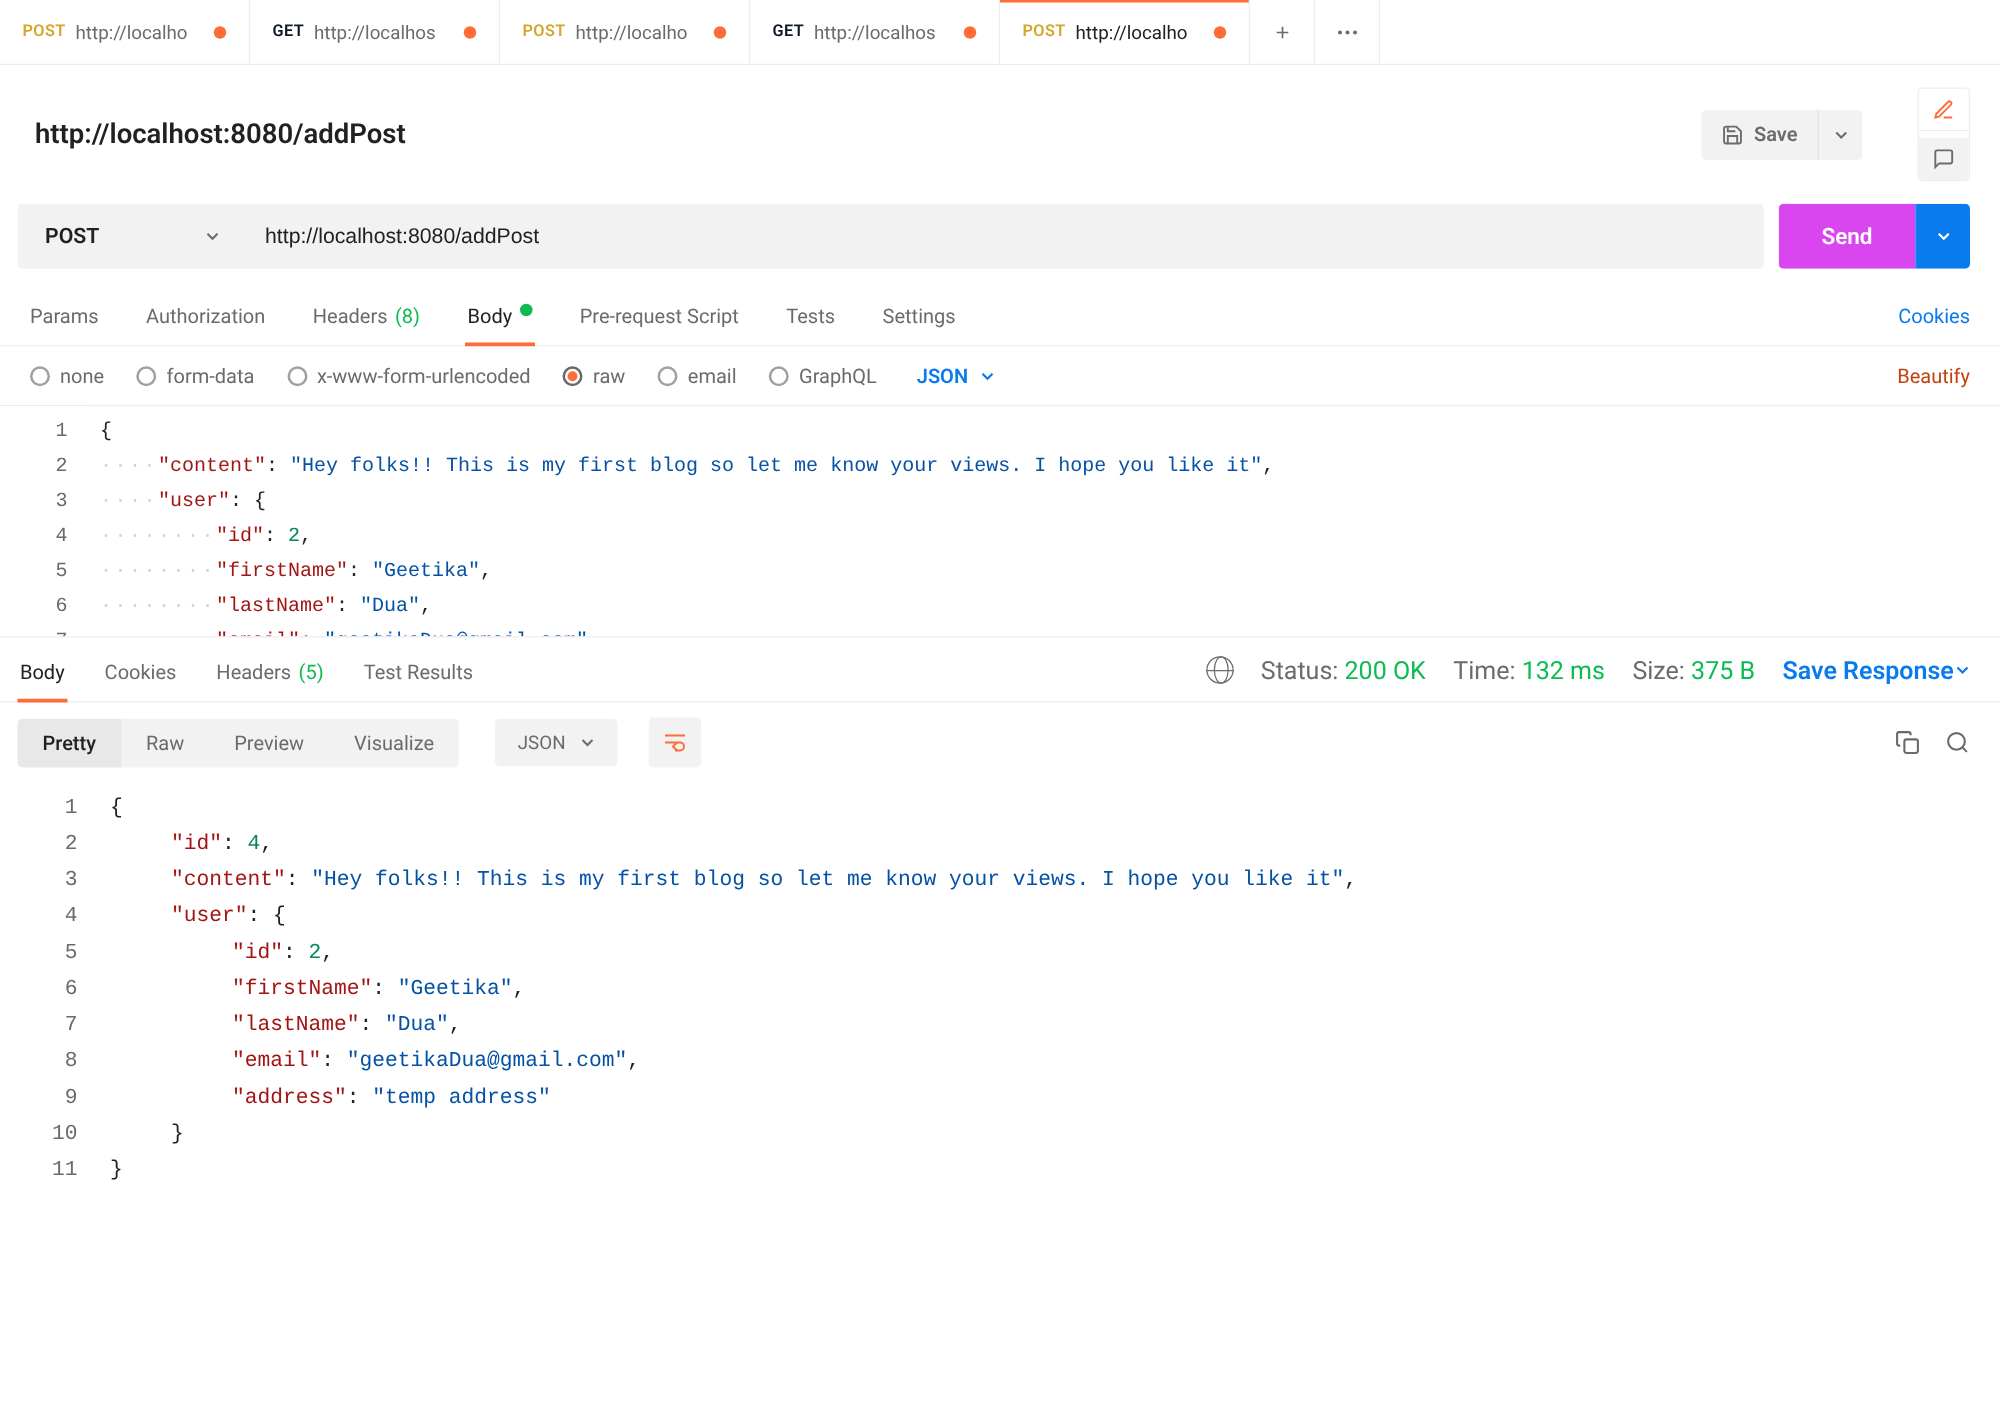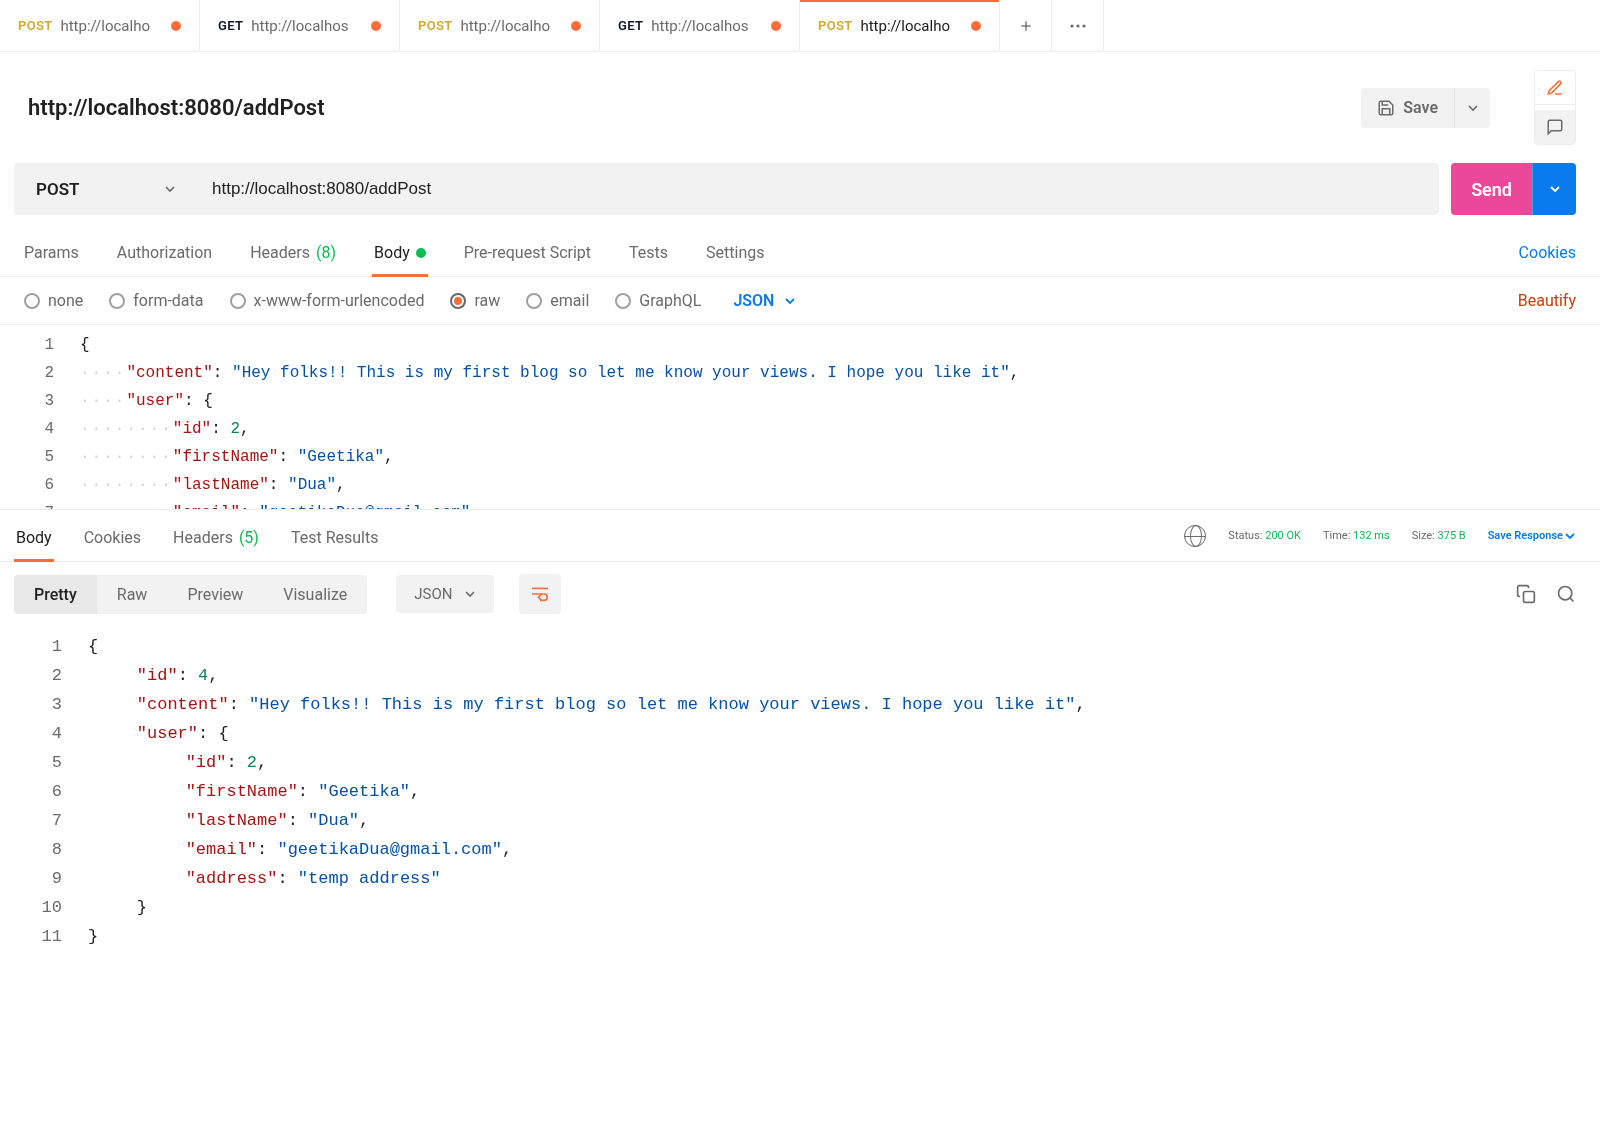--- a/index.html
+++ b/index.html
@@ -28,26 +28,26 @@
 .save-caret { width: 36px; height: 40px; display: flex; align-items: center; justify-content: center; background: #f2f2f2; border-left: 1px solid #e0e0e0; cursor: pointer; color: #6b6b6b; }
 .side-icons { display: flex; flex-direction: column; gap: 5px; border: 1px solid #ededed; border-radius: 4px; overflow: hidden; margin-left: 30px; }
 .side-icons .ic { width: 40px; height: 34px; display: flex; align-items: center; justify-content: center; cursor: pointer; }
 .side-icons .ic:first-child { border-bottom: 1px solid #ededed; }
 
 
 .urlrow { display: flex; align-items: stretch; padding: 0 24px 14px 14px; gap: 12px; }
 .method-select { width: 180px; background: #f2f2f2; display: flex; align-items: center; justify-content: space-between; padding: 0 18px 0 22px; border-radius: 4px 0 0 4px; font-size: 17px; font-weight: 600; color: #212121; cursor: pointer; margin-right: -12px; }
 .url-input { flex: 1; background: #f2f2f2; border: none; font-size: 17px; padding: 0 18px; height: 52px; border-radius: 0 4px 4px 0; color: #212121; outline: none; }
 .send-group { display: flex; height: 52px; border-radius: 4px; overflow: hidden; }
-.send-btn { background: #ec4899; color: #fff; font-size: 18px; font-weight: 600; padding: 0 20px; display: flex; align-items: center; cursor: pointer; }
+.send-btn { background: #d946ef; color: #fff; font-size: 18px; font-weight: 600; padding: 0 34px; display: flex; align-items: center; cursor: pointer; }
 .send-caret { background: #097bed; color: #fff; width: 44px; display: flex; align-items: center; justify-content: center; border-left: 1px solid rgba(255,255,255,.25); cursor: pointer; }
 
 
 .subtabs { display: flex; align-items: center; padding: 4px 24px 0 22px; border-bottom: 1px solid #ededed; font-size: 16px; color: #6b6b6b; gap: 34px; }
-.subtab { padding: 10px 2px 14px; cursor: pointer; position: relative; display: flex; align-items: center; gap: 6px; }
+.subtab { padding: 10px 2px 14px; cursor: pointer; position: relative; display: flex; gap: 6px; }
 .subtab.active { color: #212121; }
 .subtab.active::after { content: ""; position: absolute; left: 0; right: 0; bottom: -1px; height: 3px; background: #ff6c37; }
 .subtab .count { color: #0cbb52; }
 .subtab .dot-green { width: 10px; height: 10px; border-radius: 50%; background: #0cbb52; }
 .cookies-link { margin-left: auto; color: #097bed; font-size: 16px; cursor: pointer; padding: 10px 0 14px; }
 
 
 .radiorow { display: flex; align-items: center; gap: 26px; padding: 14px 24px; font-size: 16px; color: #6b6b6b; border-bottom: 1px solid #ededed; }
 .radio-opt { display: flex; align-items: center; gap: 8px; cursor: pointer; }
 .radio-opt .r { width: 16px; height: 16px; border-radius: 50%; border: 2px solid #a0a0a0; position: relative; background: #fff; }
@@ -67,21 +67,21 @@
 .tok-str { color: #0451a5; }
 .tok-num { color: #098658; }
 .tok-punc { color: #212121; }
 .ws { color: #d4d4d4; letter-spacing: 2px; }
 
 
 .resp-tabs { display: flex; align-items: center; padding: 12px 24px 0 14px; font-size: 16px; color: #6b6b6b; gap: 28px; border-bottom: 1px solid #ededed; }
 .resp-tab { padding: 6px 2px 14px; cursor: pointer; position: relative; display: flex; gap: 6px; }
 .resp-tab.active { color: #212121; }
 .resp-tab.active::after { content: ""; position: absolute; left: 0; right: 0; bottom: -1px; height: 3px; background: #ff6c37; }
-.resp-meta { margin-left: auto; display: flex; align-items: center; gap: 22px; font-size: 11px; color: #6b6b6b; padding-bottom: 12px; }
+.resp-meta { margin-left: auto; display: flex; align-items: center; gap: 22px; font-size: 20px; color: #6b6b6b; padding-bottom: 12px; }
 .resp-meta .green { color: #0cbb52; }
 .resp-meta .globe { width: 22px; height: 22px; border: 1.5px solid #6b6b6b; border-radius: 50%; position: relative; }
 .resp-meta .globe::before { content: ""; position: absolute; top: -1px; bottom: -1px; left: 50%; width: 10px; margin-left: -5px; border: 1.5px solid #6b6b6b; border-radius: 50%; }
 .resp-meta .globe::after { content: ""; position: absolute; left: -1px; right: -1px; top: 50%; height: 1.5px; background: #6b6b6b; }
 .save-resp { color: #097bed; font-weight: 600; cursor: pointer; display: flex; align-items: center; gap: 1px; }
 
 
 .resp-ctrl { display: flex; align-items: center; padding: 12px 24px 12px 14px; gap: 15px; }
 .view-tabs { display: flex; background: #f2f2f2; border-radius: 4px; overflow: hidden; }
 .view-tab { padding: 10px 20px; font-size: 16px; color: #6b6b6b; cursor: pointer; }

